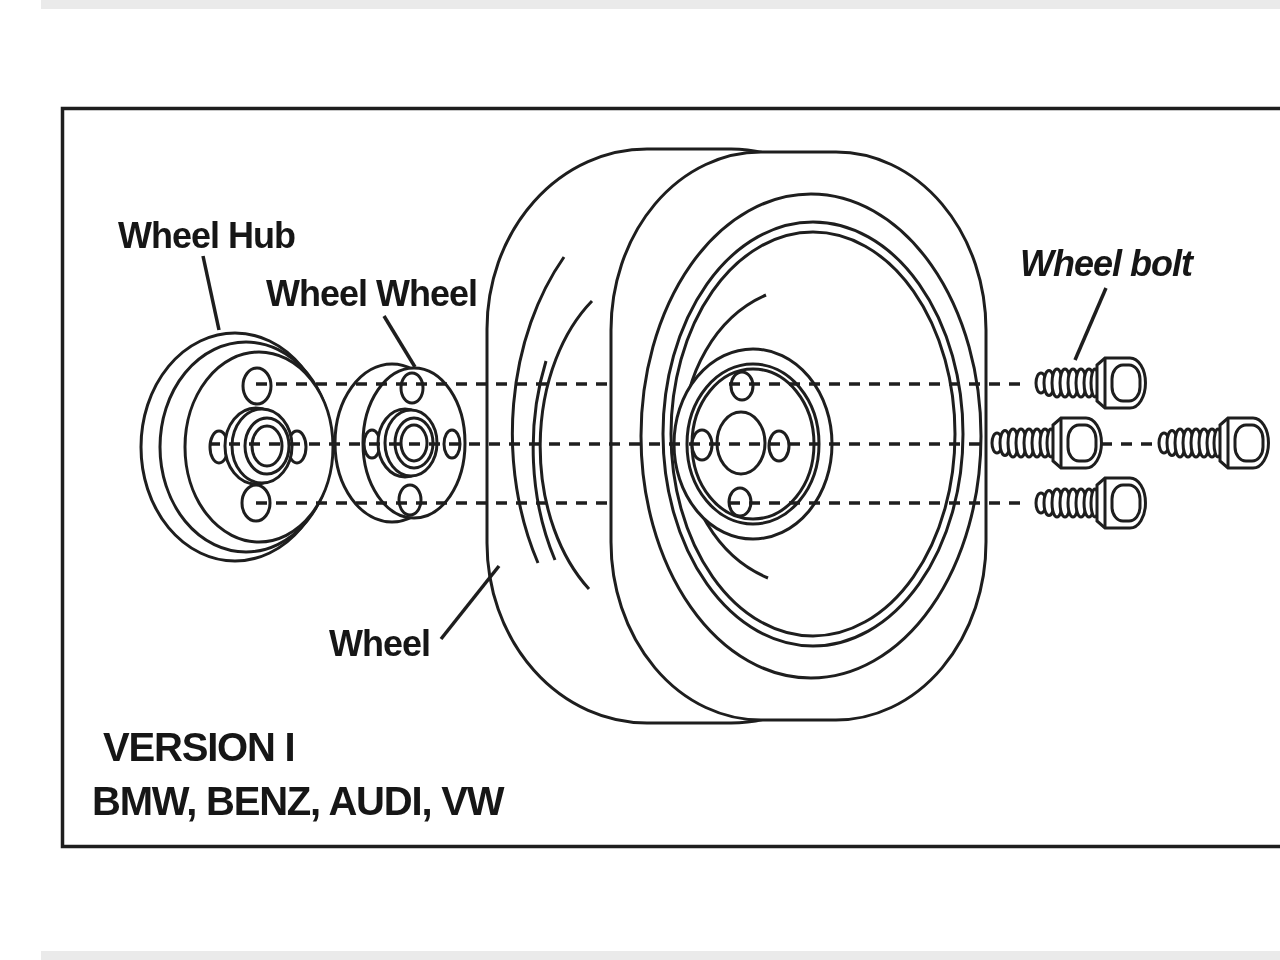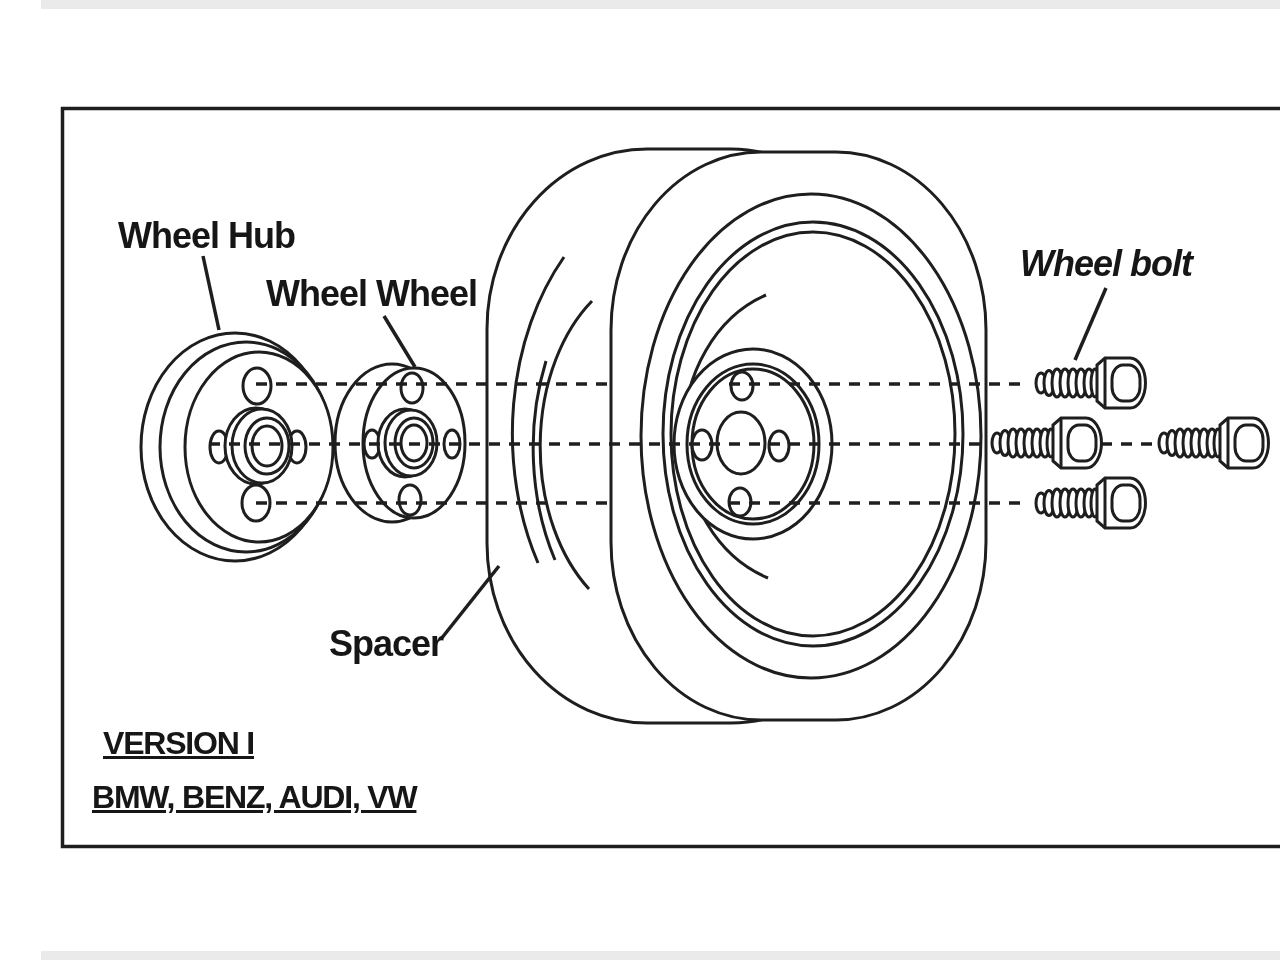--- a/index.html
+++ b/index.html
@@ -17,21 +17,21 @@
   svg.art{position:absolute;left:0;top:0;}
   .lbl{
     position:absolute;
     color:#161616;
     font-weight:700;
     letter-spacing:-1px;
     white-space:nowrap;
     line-height:1;
   }
   .lbl.part{font-size:36px;}
-  .lbl.caption{font-size:32px;letter-spacing:-1.2px;text-decoration:underline;}
+  .lbl.caption{font-size:40px;letter-spacing:-1.2px;}
 </style>
 </head>
 <body>
 
 <div class="stage">
 
   <div class="edge-band top"></div>
   <div class="edge-band bottom"></div>
 
   <svg class="art" width="1280" height="960" viewBox="0 0 1280 960">
@@ -140,21 +140,21 @@
       <line x1="343" y1="316" x2="374" y2="367"></line>
       <line x1="400" y1="639" x2="458" y2="566"></line>
       <line x1="1065" y1="288" x2="1034" y2="360"></line>
     </g>
   </svg>
 
   <div class="lbl part" style="left:77px;top:218px;">Wheel Hub</div>
 
   <div class="lbl part" style="left:225px;top:276px;">Wheel Wheel</div>
 
-  <div class="lbl part" style="left:288px;top:626px;">Spacer</div>
+  <div class="lbl part" style="left:288px;top:626px;">Wheel</div>
 
   <div class="lbl part" style="left:979px;top:246px;font-style:italic;">Wheel bolt</div>
 
   <div class="lbl caption" style="left:62px;top:727px;">VERSION I</div>
 
   <div class="lbl caption" style="left:51px;top:781px;">BMW, BENZ, AUDI, VW</div>
 
 </div>
 
 </body></html>

